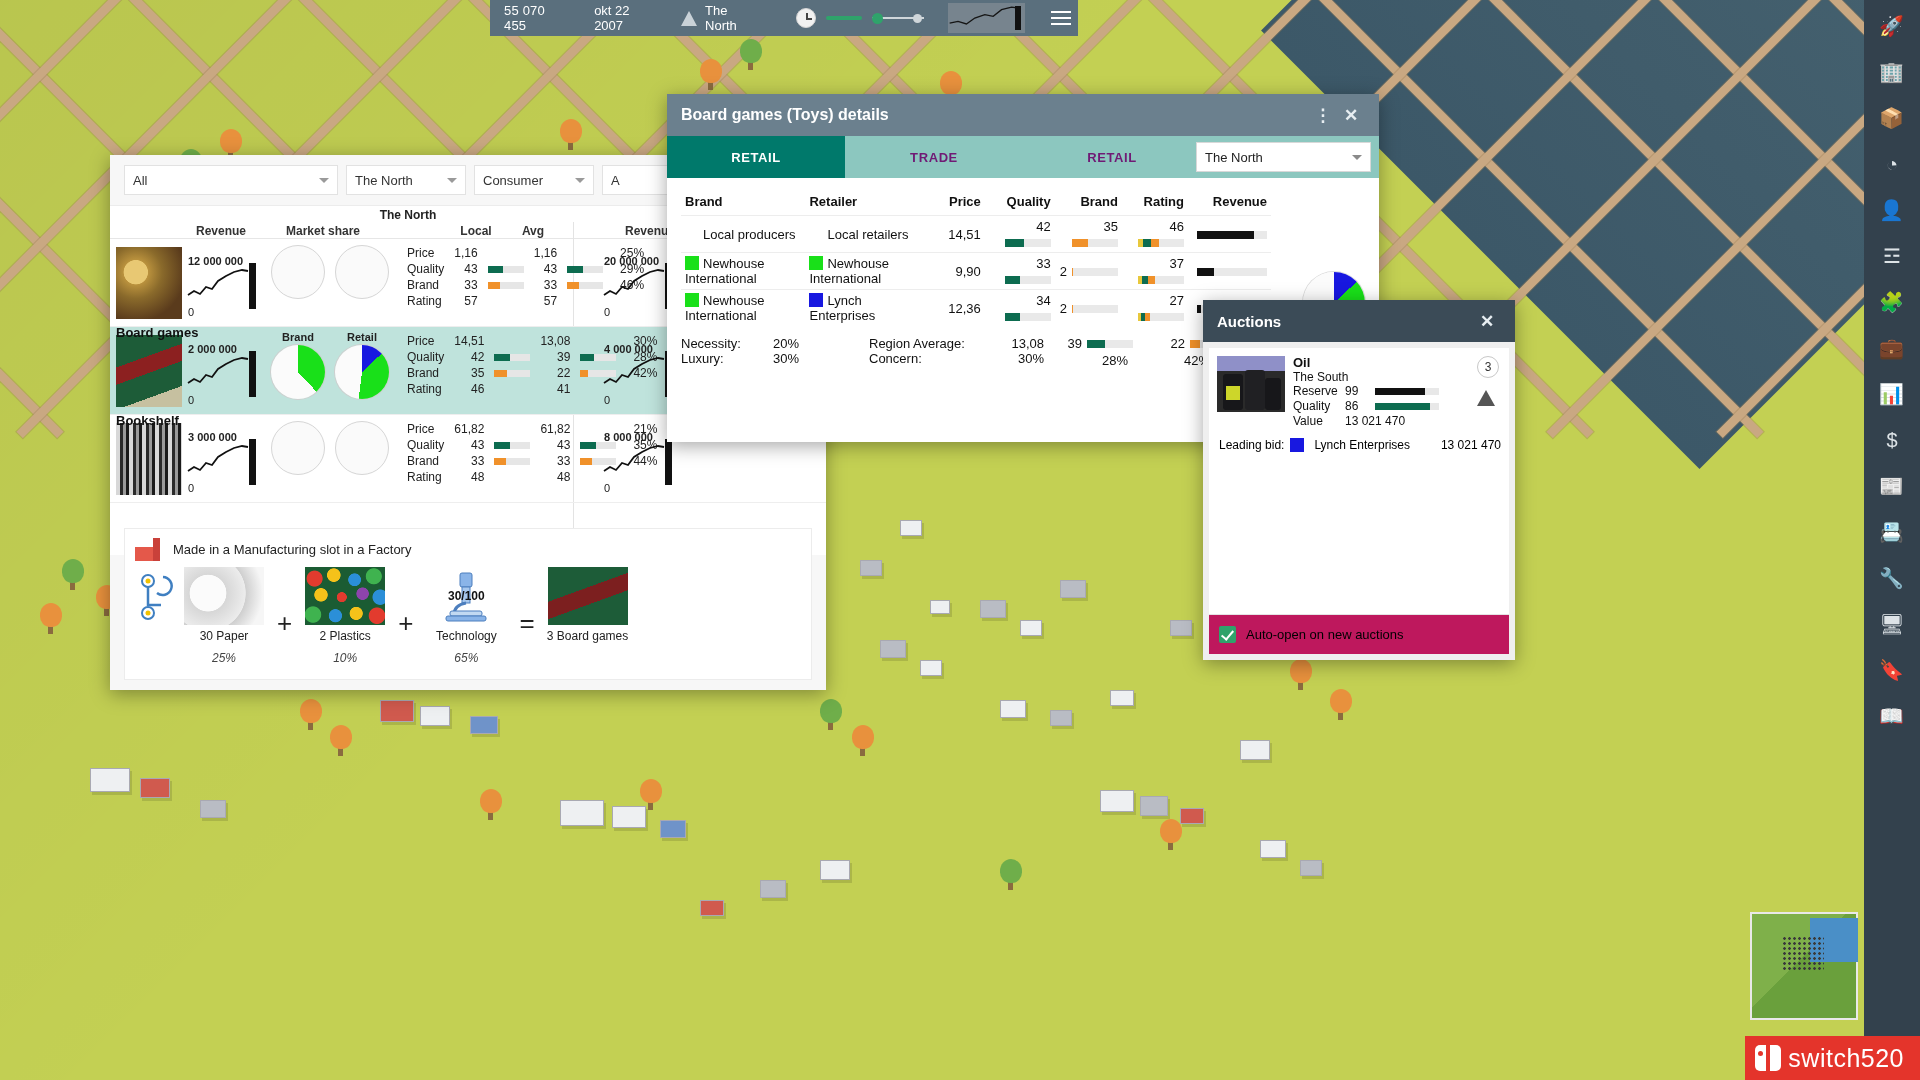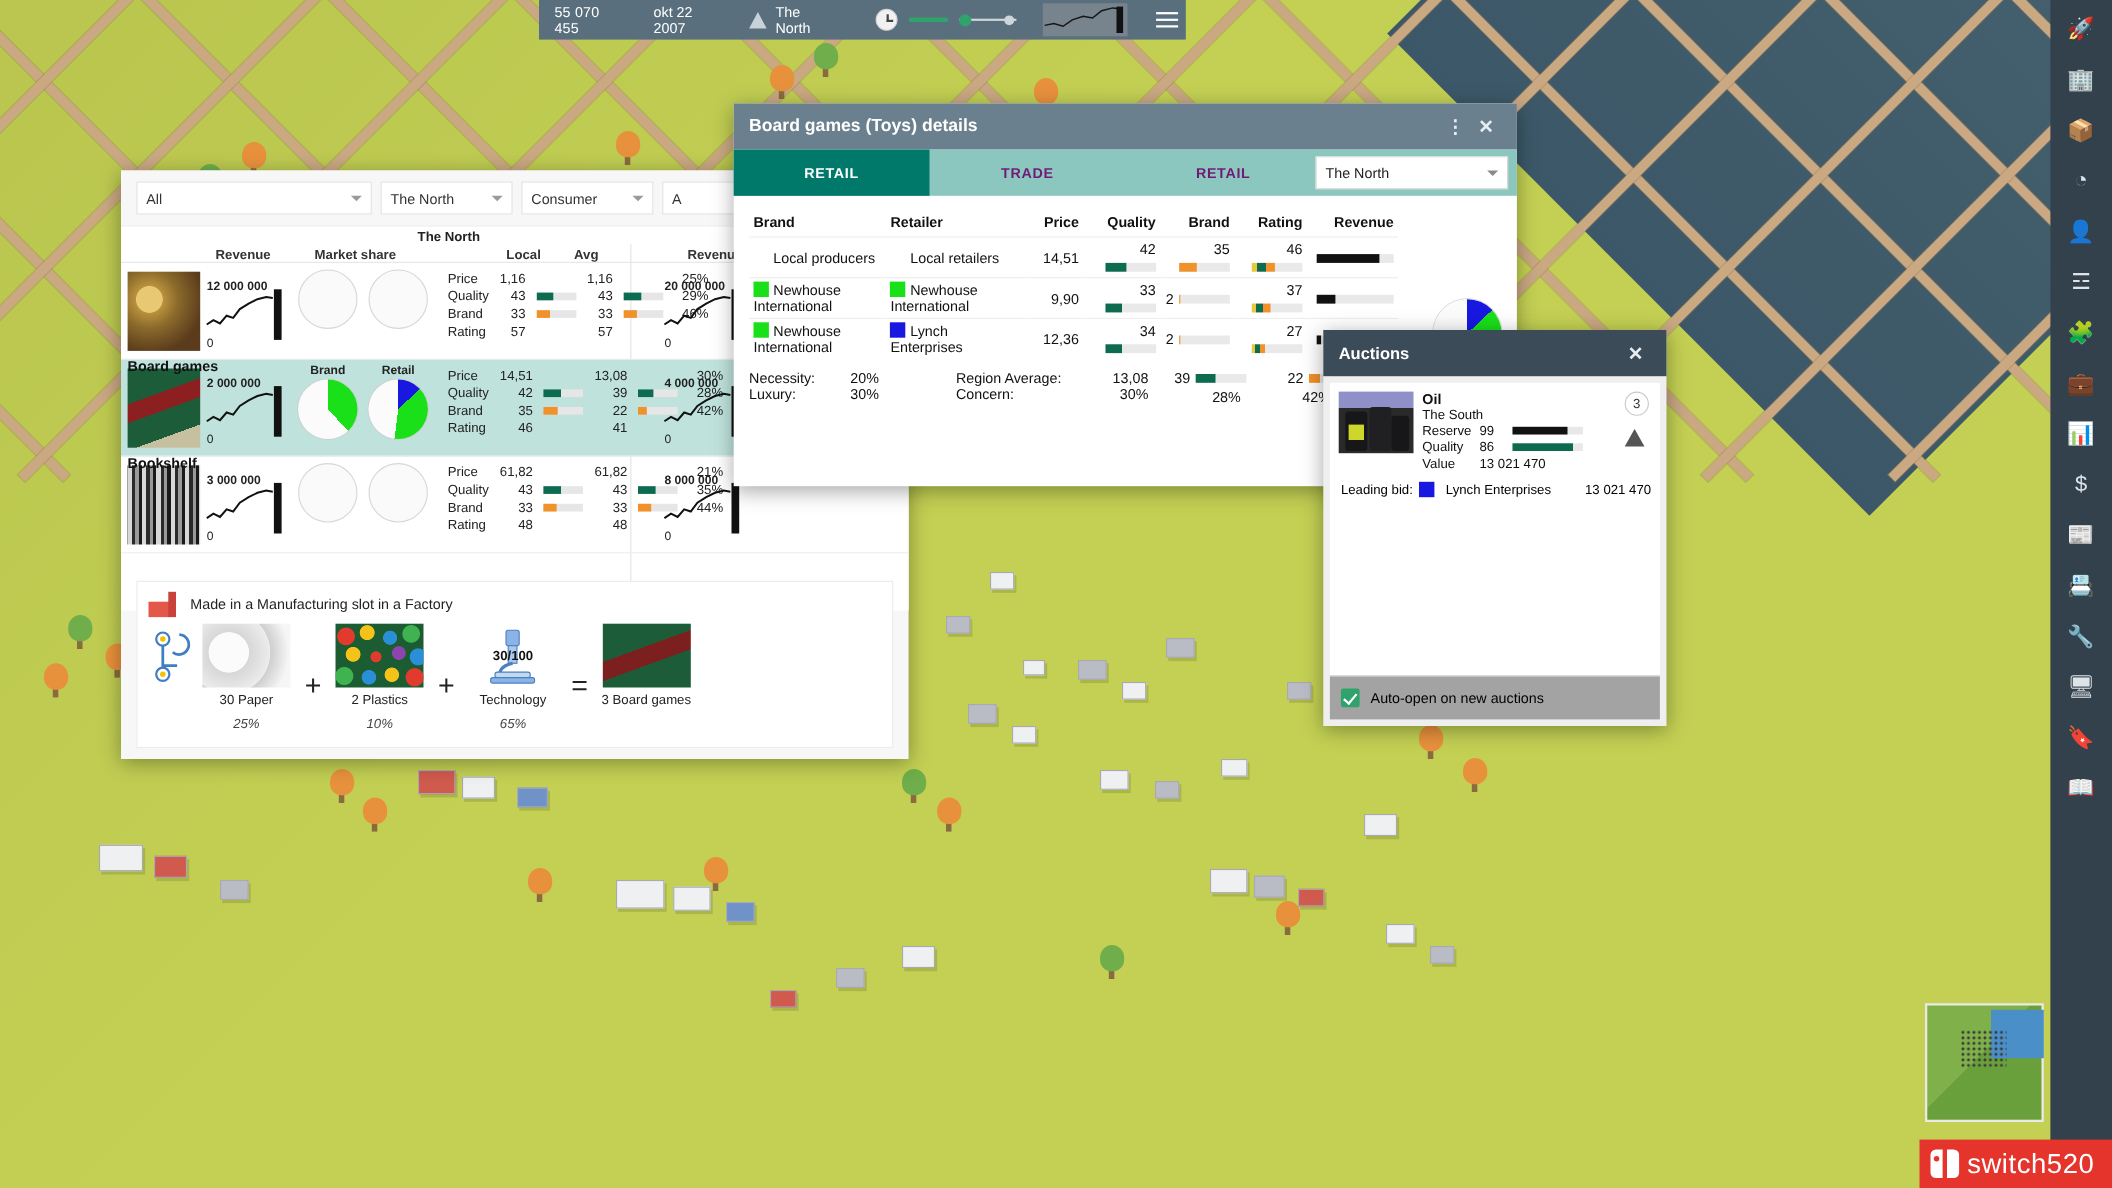--- a/index.html
+++ b/index.html
@@ -242,21 +242,21 @@
   .auc-badge {
     position:absolute; right:10px; top:8px; width:22px;height:22px;border-radius:50%;
     border:1px solid #c8c8c8; background:#fff; display:flex;align-items:center;justify-content:center;
     font-size:12px; color:#333;
   }
   .auc-up { position:absolute; right:14px; top:42px; width:0;height:0;
     border-left:9px solid transparent;border-right:9px solid transparent;border-bottom:16px solid #555; }
   .auc-bid { display:flex; align-items:center; gap:6px; font-size:12px; padding:2px 8px 8px 10px; }
   .auc-bid .amt{ margin-left:auto; }
   #auctions .foot {
-    position:absolute; left:6px; right:6px; bottom:6px; height:40px; background:#a3a3a3;
+    position:absolute; left:6px; right:6px; bottom:6px; height:40px; background:#be185d;
     display:flex; align-items:center; gap:10px; padding:0 10px; border-top:1px solid #e4e4e4;
   }
   .chk { width:17px;height:17px;background:#2fa36b; position:relative; border-radius:2px; }
   .chk:after{content:'';position:absolute;left:5px;top:2px;width:5px;height:10px;
     border-right:2.5px solid #fff;border-bottom:2.5px solid #fff;transform:rotate(40deg);}
 
   
   #wm {
     position:absolute; right:0; bottom:0; height:44px; background:#e4342b;
     display:flex; align-items:center; padding:0 16px 0 10px; color:#fff;

